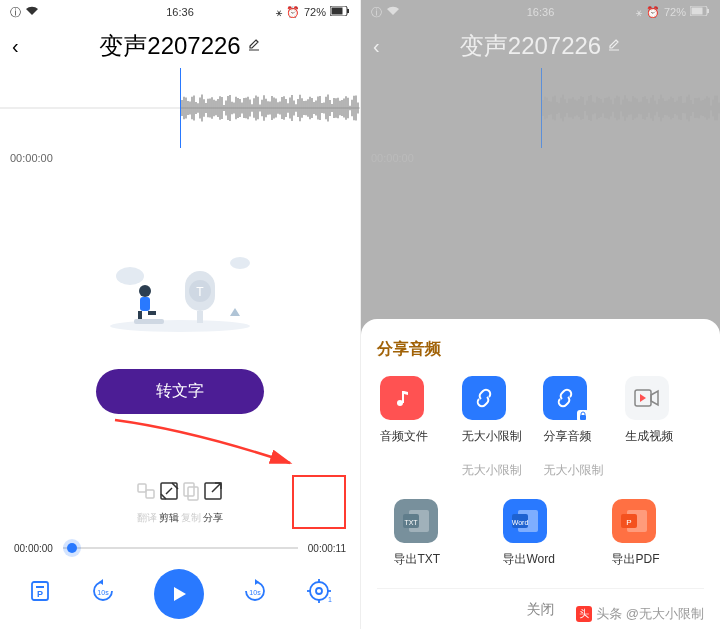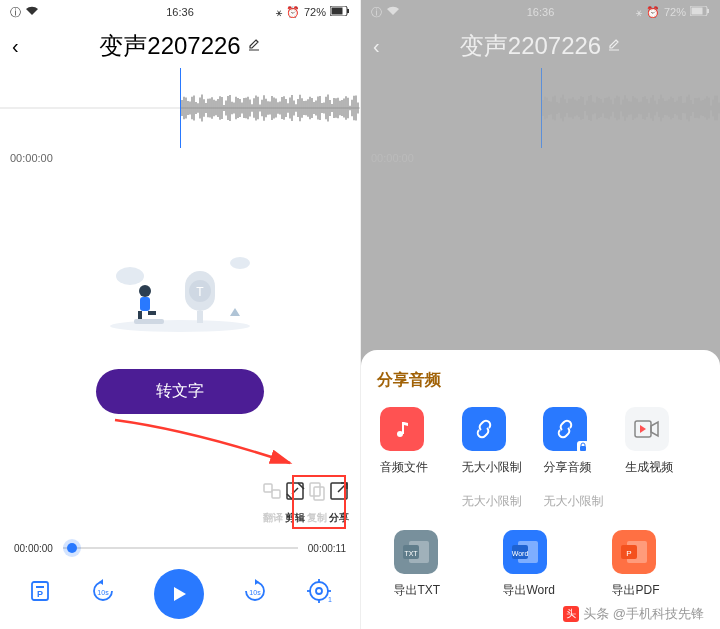--- a/index.html
+++ b/index.html
@@ -20,21 +20,21 @@
     .wave-area { height: 80px; position: relative; background: #fff; z-index: 2; }
     .phone-right .wave-area { background: transparent; }
     .playhead { position: absolute; left: 50%; top: 0; bottom: 0; width: 1px; background: #2979ff; }
     .wave-svg { position: absolute; top: 15px; left: 0; right: 0; height: 50px; }
     .timestamp-top { font-size: 11px; color: #666; padding: 4px 10px; z-index: 2; }
     .phone-right .timestamp-top { color: #bbb; }
     .illustration { flex: 1; display: flex; flex-direction: column; align-items: center; justify-content: center; padding: 20px; }
     .illus-svg { width: 180px; height: 120px; }
     .transcribe-btn { margin-top: 28px; background: #4c1d95; color: #fff; border: none; border-radius: 25px; padding: 12px 60px; font-size: 16px; }
     .arrow { position: absolute; left: 110px; top: 415px; pointer-events: none; z-index: 5; }
-    .toolbar { height: 70px; display: flex; align-items: center; justify-content: flex-end; padding: 0 10px; position: relative; font-weight: bold; }
+    .toolbar { height: 70px; display: flex; align-items: center; justify-content: center; padding: 0 10px; position: relative; }
     .tool { display: flex; flex-direction: column; align-items: center; gap: 4px; font-size: 10px; color: #333; }
     .tool.disabled { color: #ccc; }
     .tool-icon { font-size: 20px; }
     .highlight-box { position: absolute; right: 14px; top: 8px; width: 54px; height: 54px; border: 2px solid #ff3b30; pointer-events: none; }
     .progress-row { display: flex; align-items: center; justify-content: space-between; padding: 0 14px; font-size: 10px; color: #333; height: 22px; }
     .progress-bar { flex: 1; height: 2px; background: #ddd; margin: 0 10px; position: relative; }
     .progress-dot { position: absolute; left: 4%; top: 50%; transform: translate(-50%,-50%); width: 10px; height: 10px; border-radius: 50%; background: #2979ff; box-shadow: 0 0 0 4px rgba(41,121,255,0.2); }
     .controls { height: 70px; display: flex; align-items: center; justify-content: space-around; padding: 0 10px; }
     .play-btn { width: 50px; height: 50px; border-radius: 50%; background: #2979ff; display: flex; align-items: center; justify-content: center; }
     .ctrl-icon { color: #2979ff; font-size: 22px; }
@@ -527,20 +527,21 @@
             <svg width="30" height="26" viewBox="0 0 30 26">
                 <rect x="8" y="2" width="20" height="22" rx="2" fill="#fff" opacity="0.3"></rect>
                 <rect x="2" y="6" width="16" height="14" rx="2" fill="#f4511e"></rect>
                 <text x="10" y="17" text-anchor="middle" fill="#fff" font-size="8">P</text>
               </svg>
           </div>
           <div class="grid-label">导出PDF</div>
         </div>
       </div>
 
+      <div class="close-row">关闭</div>
     </div>
   </div>
 
   <div class="watermark">
     <span class="wm-icon">头</span>
-    <span>头条 @手机科技先锋</span>
+    <span>头条 @无大小限制</span>
   </div>
 </div>
 
 </body></html>

